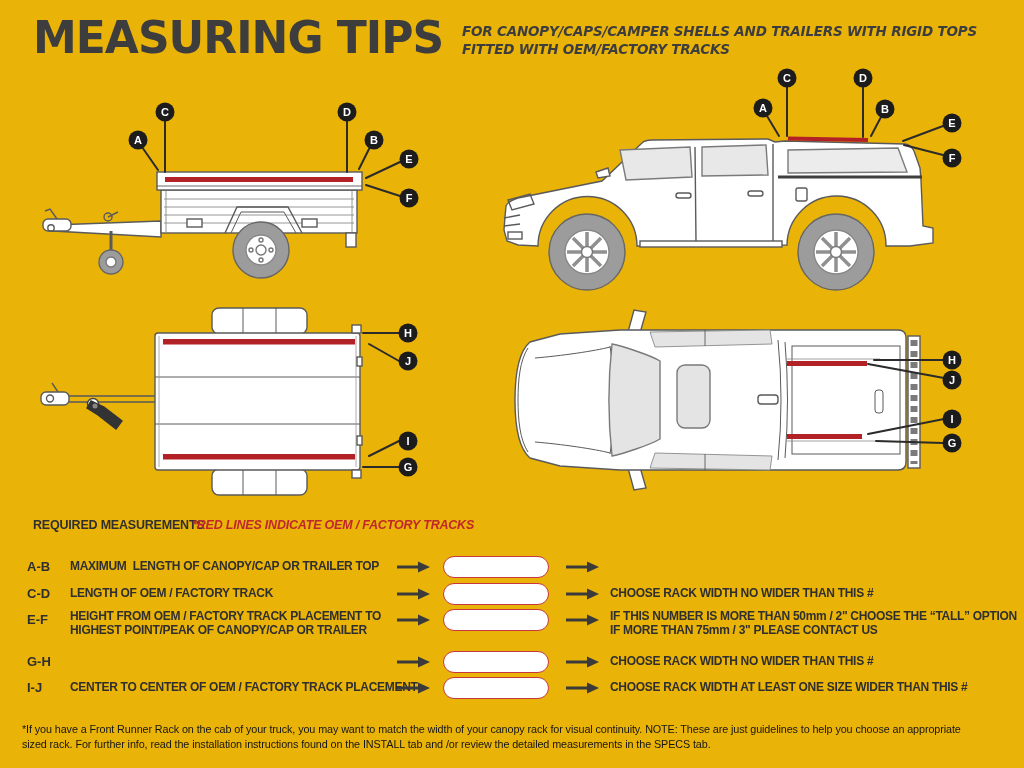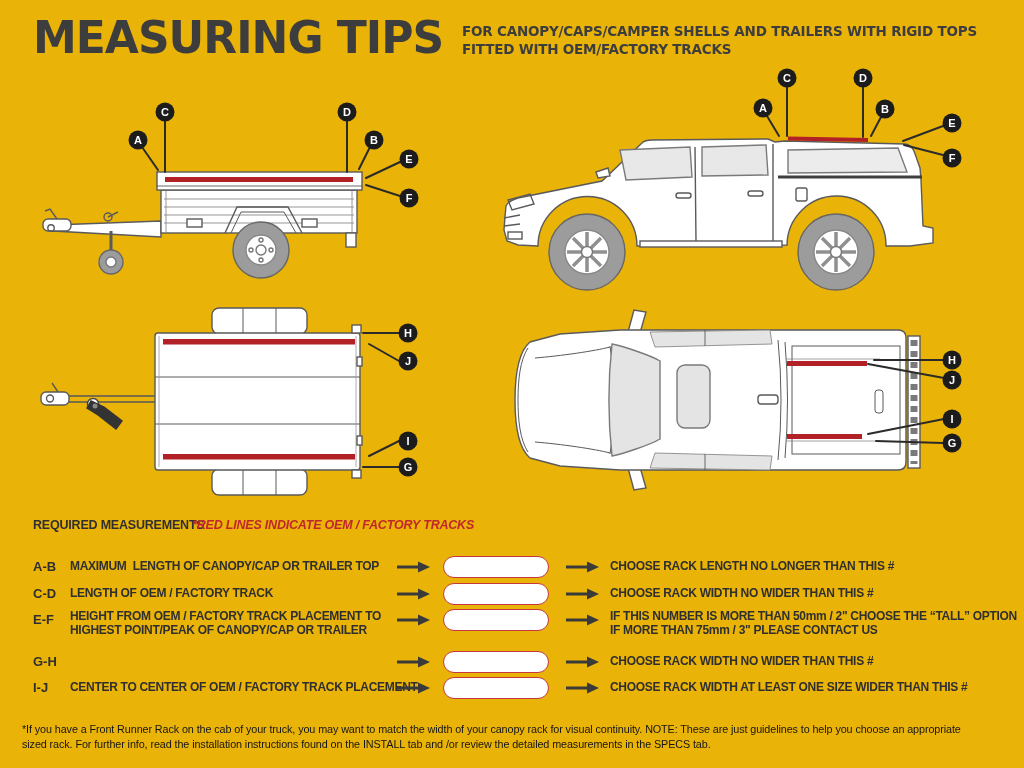--- a/index.html
+++ b/index.html
@@ -2,26 +2,26 @@
 <html><head>
 <meta charset="utf-8">
 <style>
   html,body{margin:0;padding:0;background:#fff;}
   .page{position:relative;width:1024px;height:768px;background:#eab308;overflow:hidden;
         font-family:"Liberation Sans",sans-serif;color:#3b3b3b;}
   .abs{position:absolute;}
   .title{left:33px;top:12px;font-family:"DejaVu Sans",sans-serif;font-weight:bold;
          font-size:44px;letter-spacing:-1px;color:#3d3d3d;white-space:pre;}
   .subtitle{left:462px;top:22px;font-family:"DejaVu Sans",sans-serif;font-weight:bold;
-            font-size:13.5px;line-height:1.35;color:#3d3d3d;white-space:pre-wrap;letter-spacing:-0.2px;}
+            font-size:13.5px;line-height:1.35;color:#3d3d3d;white-space:pre-wrap;letter-spacing:-0.2px;font-style:italic;}
   .legend{top:518px;font-size:12.5px;font-weight:bold;letter-spacing:-0.2px;white-space:pre;}
   .legend-req{left:33px;color:#2f2f2f;}
   .legend-red{left:192px;color:#c0272d;font-style:italic;}
   .m-row{position:absolute;left:0;width:1024px;height:21px;}
-  .m-row .key{position:absolute;left:33px;top:0;width:36px;line-height:21px;
+  .m-row .key{position:absolute;left:27px;top:0;width:36px;line-height:21px;
               font-size:13px;font-weight:bold;color:#2f2f2f;white-space:pre;}
   .m-row .desc{position:absolute;left:70px;top:0;line-height:21px;font-size:12px;
                font-weight:bold;color:#2f2f2f;letter-spacing:-0.3px;white-space:pre-wrap;}
   .m-row .rec{position:absolute;left:610px;top:0;line-height:21px;font-size:12px;
               font-weight:bold;color:#2f2f2f;letter-spacing:-0.3px;white-space:pre-wrap;}
   .m-row.two .desc,.m-row.two .rec{line-height:13.5px;top:1px;}
   .arrow1{position:absolute;left:396px;top:5px;}
   .arrow2{position:absolute;left:565px;top:5px;}
   .pill{position:absolute;left:443px;top:0;width:104px;height:20px;background:#fff;
         border:1.5px solid #c5383e;border-radius:12px;}
@@ -289,21 +289,20 @@
     <span class="desc">MAXIMUM  LENGTH OF CANOPY/CAP OR TRAILER TOP</span>
     <svg class="arrow1" width="34" height="12">
         <line x1="1" y1="6" x2="23" y2="6" stroke="#3a3a3a" stroke-width="3"></line>
         <polygon points="22,0.5 34,6 22,11.5" fill="#3a3a3a"></polygon>
       </svg>
     <div class="pill"></div>
     <svg class="arrow2" width="34" height="12">
         <line x1="1" y1="6" x2="23" y2="6" stroke="#3a3a3a" stroke-width="3"></line>
         <polygon points="22,0.5 34,6 22,11.5" fill="#3a3a3a"></polygon>
       </svg>
-    <span class="rec">CHOOSE RACK LENGTH NO LONGER THAN THIS #</span>
   </div>
 
   <div class="m-row" style="top:583px">
     <span class="key">C-D</span>
     <span class="desc">LENGTH OF OEM / FACTORY TRACK</span>
     <svg class="arrow1" width="34" height="12">
         <line x1="1" y1="6" x2="23" y2="6" stroke="#3a3a3a" stroke-width="3"></line>
         <polygon points="22,0.5 34,6 22,11.5" fill="#3a3a3a"></polygon>
       </svg>
     <div class="pill"></div>

